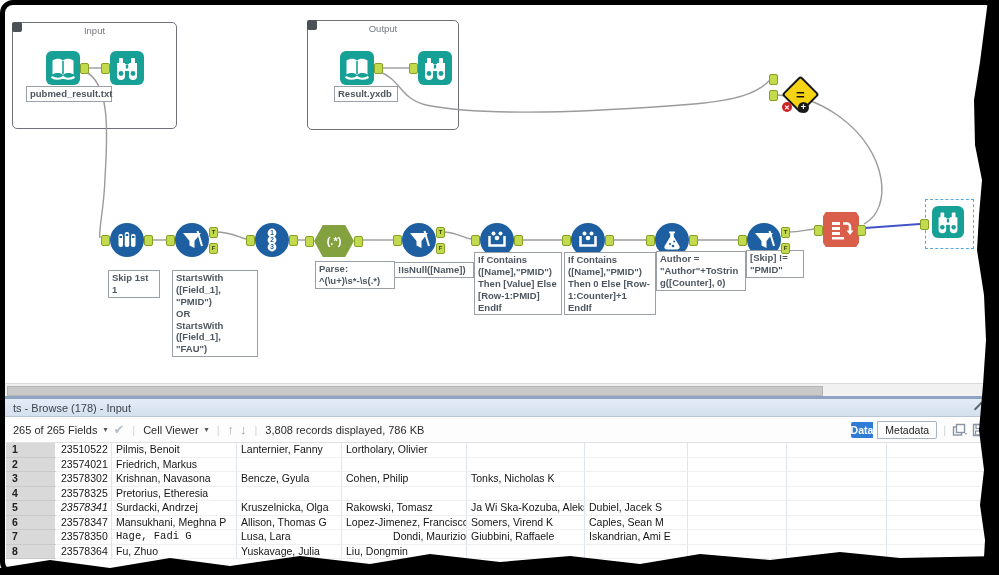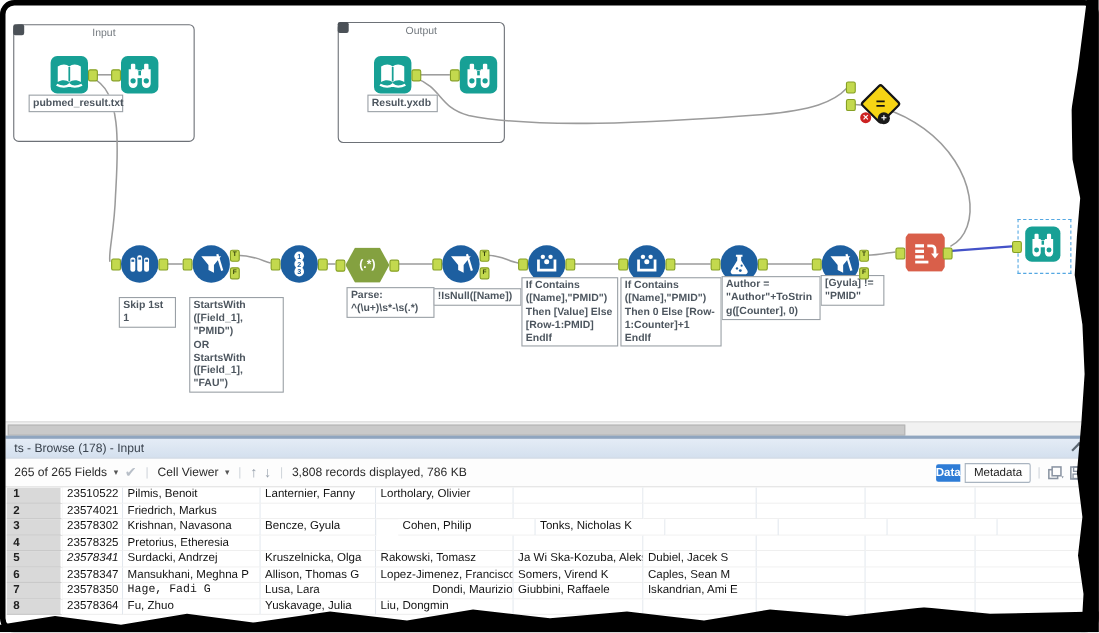--- a/index.html
+++ b/index.html
@@ -269,21 +269,21 @@
 g([Counter], 0)</div>
 
   <div class="tool" style="left:747px;top:223px">
     <div class="circ">
       <svg class="ic-svg" width="34" height="34" viewBox="0 0 34 34">
           <path d="M8 10 L26 10 L19.5 18 L19.5 25 L14.5 22.5 L14.5 18 Z" fill="#fff"></path>
           <path d="M22.5 8 l4.5 15" stroke="#fff" stroke-width="2"></path>
         </svg>
     </div>
   </div>
-  <div class="ann" style="left:746px;top:250px;width:50px">[Gyula] !=
+  <div class="ann" style="left:746px;top:250px;width:50px">[Skip] !=
 "PMID"</div>
 
   <div class="tool" style="left:823px;top:212px">
     <div class="xtab">
       <svg class="ic-svg" width="34" height="34" viewBox="0 0 34 34">
           <g fill="#fff">
             <rect x="8" y="9" width="8" height="3"></rect>
             <rect x="8" y="14" width="8" height="3"></rect>
             <rect x="8" y="19" width="8" height="3"></rect>
             <rect x="8" y="24" width="12" height="2.5"></rect>
@@ -416,21 +416,21 @@
           <div class="gc" style="width: 103px;"></div>
           <div class="gc" style="width: 99px;"></div>
           <div class="gc" style="width: 100px;"></div>
           <div class="gc" style="width: 120px;"></div>
         </div>
         <div class="grow">
           <div class="gc rownum" style="width: 51px;">3</div>
           <div class="gc" style="width: 55px;">23578302</div>
           <div class="gc" style="width: 125px;">Krishnan, Navasona</div>
           <div class="gc" style="width: 105px;">Bencze, Gyula</div>
-          <div class="gc" style="width: 125px; margin-left: 20px;">Cohen, Philip</div>
+          <div class="gc" style="width: 125px;">Cohen, Philip</div>
           <div class="gc" style="width: 118px;">Tonks, Nicholas K</div>
           <div class="gc" style="width: 103px;"></div>
           <div class="gc" style="width: 99px;"></div>
           <div class="gc" style="width: 100px;"></div>
           <div class="gc" style="width: 120px;"></div>
         </div>
         <div class="grow">
           <div class="gc rownum" style="width: 51px;">4</div>
           <div class="gc" style="width: 55px;">23578325</div>
           <div class="gc" style="width: 125px;">Pretorius, Etheresia</div>

